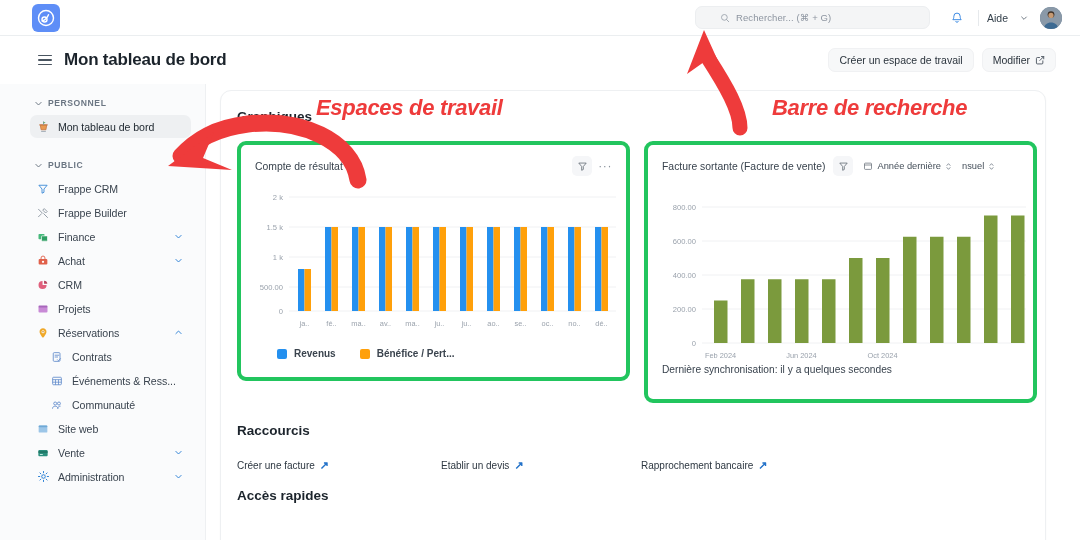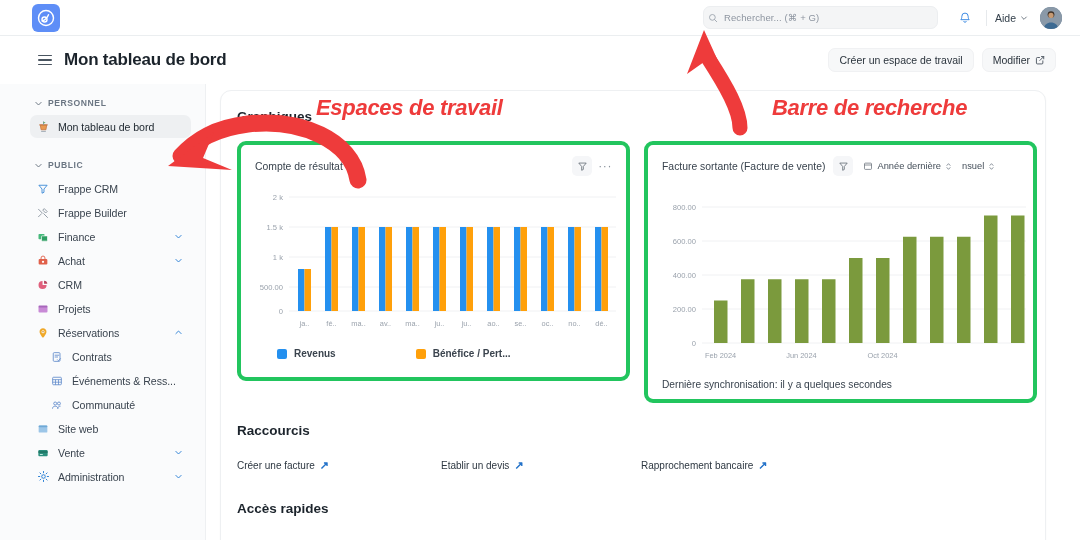--- a/index.html
+++ b/index.html
@@ -19,28 +19,28 @@
   }
   .logo-wrap { margin-left: 32px; width: 28px; height: 28px; }
   .logo {
     width: 28px; height: 28px; border-radius: 6px;
     background: #5E8EF7; display: flex; align-items: center; justify-content: center;
   }
   .nav-spacer { flex: 1; }
   .search-box {
     width: 235px; height: 23px; border-radius: 7px;
     background: #f4f5f6; border: 1px solid #eceef0;
-    display: flex; align-items: center; padding: 0 4px; gap: 6px;
+    display: flex; align-items: center; padding: 0 24px; gap: 6px;
     margin-right: 0;
   }
   .search-ph { font-size: 9.5px; color: #8d95a0; letter-spacing: .1px; }
   .nav-right { display: flex; align-items: center; gap: 0px; margin-left: 14px; margin-right: 18px; }
   .bell-btn { width: 26px; height: 26px; display: flex; align-items: center; justify-content: center; }
   .nav-div { width:1px; height:16px; background:#e6e9ec; margin: 0 8px; }
-  .aide { font-size: 10.5px; color: #34404b; display:flex; align-items:center; gap:4px; }
+  .aide { font-size: 10.5px; color: #34404b; display:flex; align-items:center; gap:12px; }
   .avatar {
     width: 22px; height: 22px; border-radius: 50%; margin-left: 12px; overflow:hidden;
     background: #5b7891; display:block;
   }
 
   
   .page-header {
     position: absolute; top: 36px; left: 0; width: 1080px; height: 48px;
     display: flex; align-items: center; background: #fff;
   }
@@ -102,32 +102,32 @@
   .cc-sp { flex: 1; }
   .icon-btn { width: 20px; height: 20px; border-radius: 5px; background:#f5f6f8; display:flex; align-items:center; justify-content:center; }
   .dots { font-size: 12px; color:#8a929c; letter-spacing:.6px; padding: 0 6px; line-height: 10px;}
   .pill { display:flex; align-items:center; gap:4px; font-size: 9.3px; color:#454f5a; white-space:nowrap; padding: 0 4px;}
 
   .plot { position: absolute; left: 0; top: 40px; width: 393px; }
   .ylab { font-size: 7.6px; fill: #9aa2ac; }
   .xlab { font-size: 7.4px; fill: #9aa2ac; }
   .glin { stroke: #f0f1f3; stroke-width: 1; }
 
-  .legend { position:absolute; bottom: 18px; left: 36px; display:flex; gap: 80px; }
+  .legend { position:absolute; bottom: 18px; left: 36px; display:flex; gap: 24px; }
   .lg { display:flex; align-items:center; gap: 7px; font-size: 10px; color:#3b444e; font-weight: 600; }
   .sw { width: 10px; height: 10px; border-radius: 2px; }
 
-  .sync { position: absolute; left: 14px; bottom: 9px; font-size: 10.2px; color: #38424d; }
+  .sync { position: absolute; left: 14px; bottom: 24px; font-size: 10.2px; color: #38424d; }
 
   
   .short-title { position:absolute; left: 16px; top: 332px; }
   .short-row { position:absolute; left: 16px; top: 368px; width: 800px; display:flex; }
   .short-link { font-size: 10px; color: #2d3views; color:#2d3741; display:flex; align-items:center; gap:5px;text-align:center; }
   .arrow-ne { color: #2372c9; font-size: 11px; font-weight: 700; }
-  .qa-title { position:absolute; left: 16px; top: 410px; }
+  .qa-title { position:absolute; left: 16px; top: 397px; }
 
   
   .anno {
     position: absolute; color: #ee3b3b; font-weight: 700; font-style: italic;
     font-size: 22px; letter-spacing: -.3px; white-space: nowrap;
     font-family: "Liberation Sans", sans-serif;
   }
   .anno-layer { position: absolute; left:0; top:0; width:1080px; height:540px; pointer-events:none; }
 </style>
 </head>

